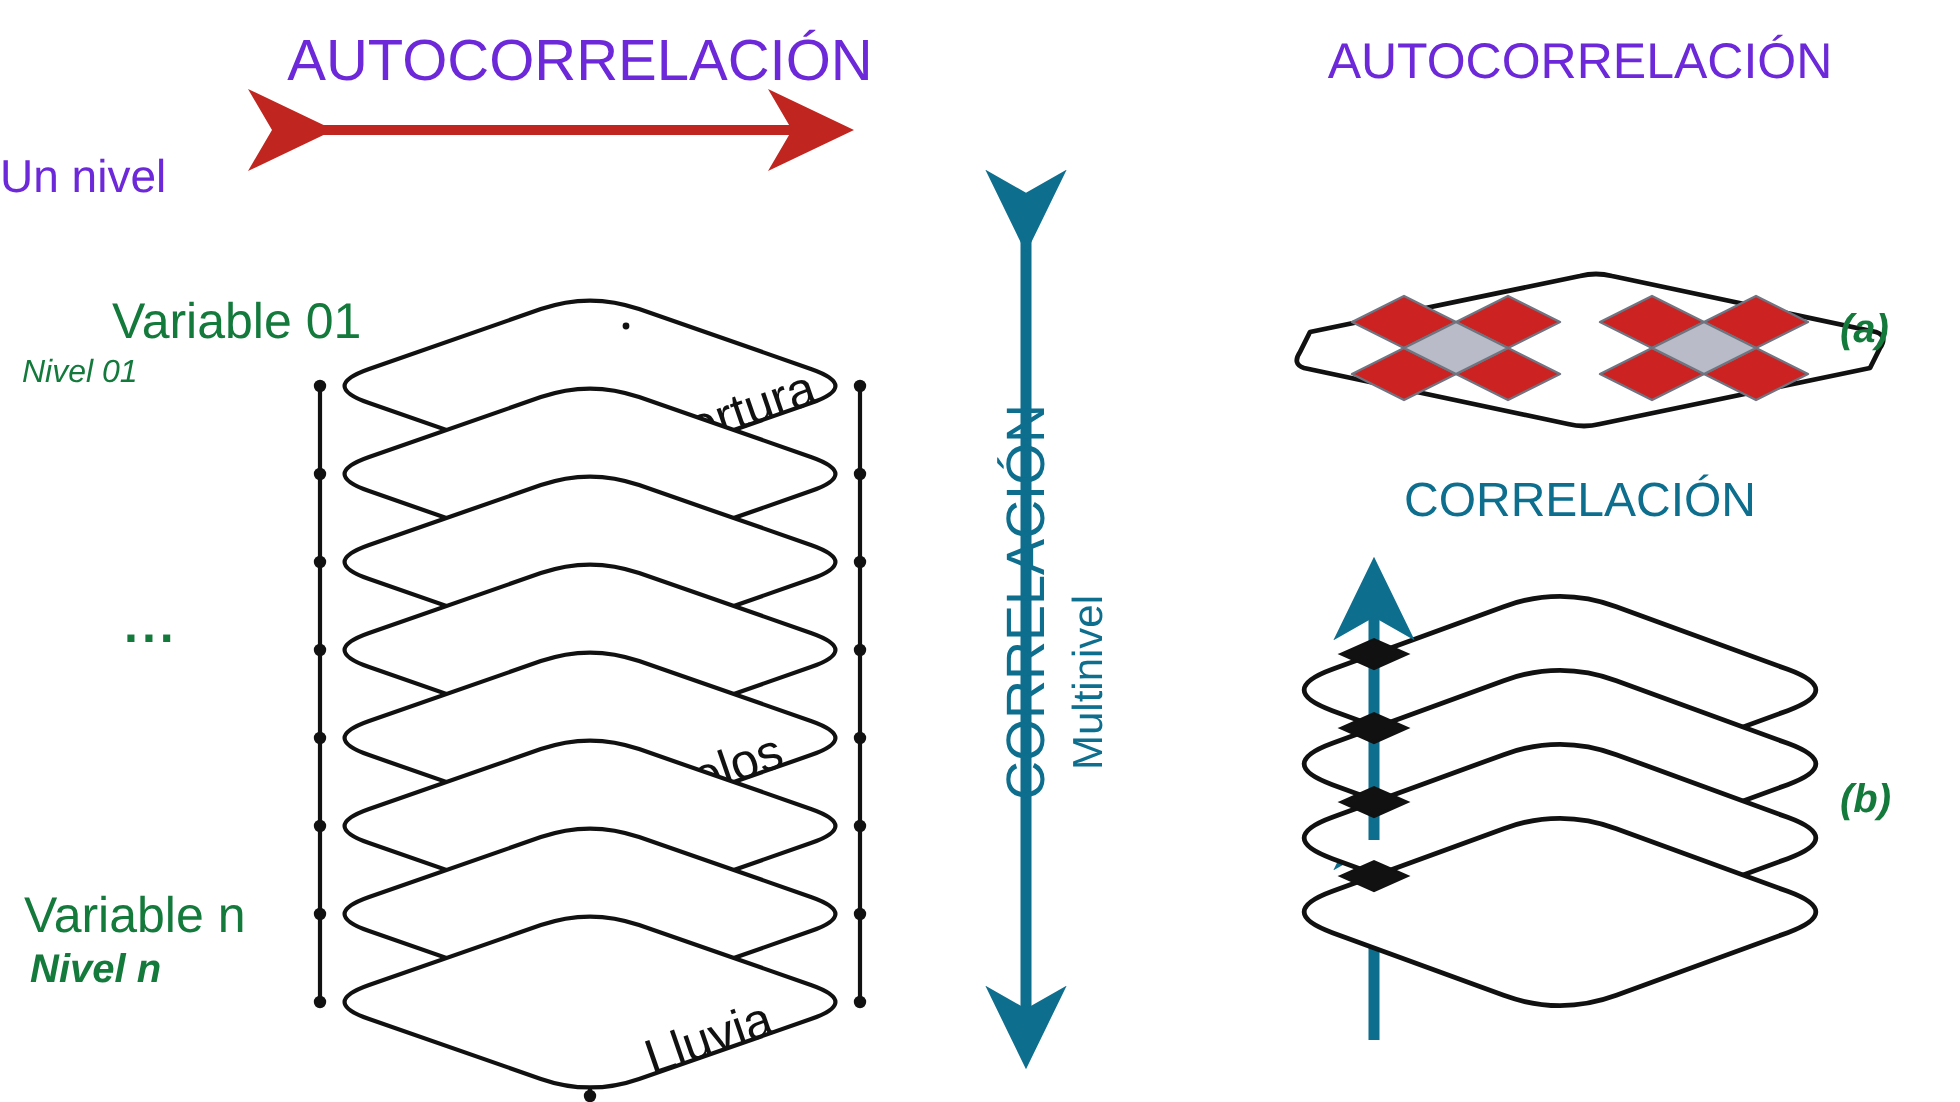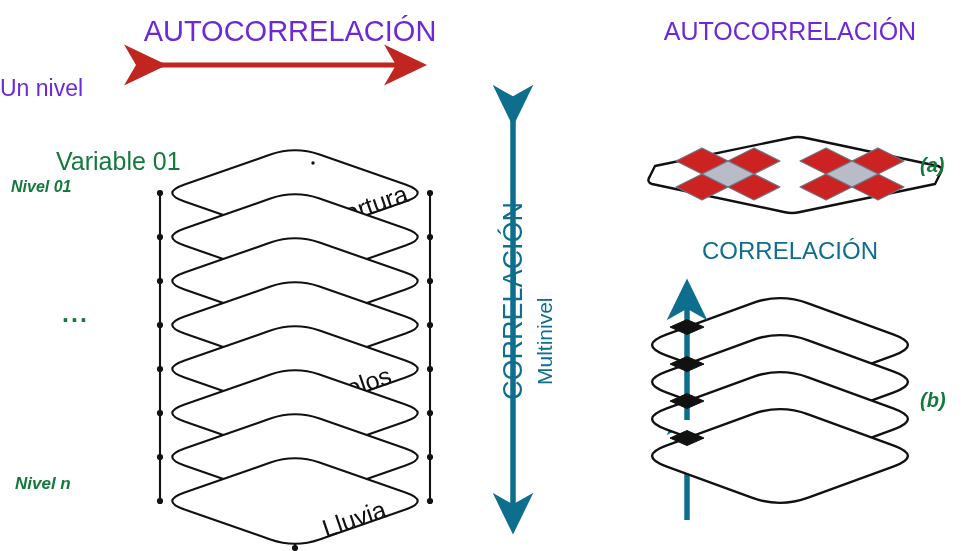--- a/index.html
+++ b/index.html
@@ -68,29 +68,29 @@
   }
   .t-var01 {
     left: 8px; top: 148px;
     font-size: 25px;
     margin-left: 48px;
   }
   .t-niv01 {
     left: 11px; top: 178px;
     font-size: 16px;
     font-style: italic;
-    font-weight: bold;
+    font-weight: normal;
   }
   .t-varn {
     left: 12px; top: 445px;
     font-size: 25px;
   }
   .t-nivn {
     left: 15px; top: 475px;
-    font-size: 17px;
+    font-size: 20px;
     font-style: italic;
     font-weight: bold;
   }
   .t-ellipsis {
     left: 62px; top: 300px;
     font-size: 25px;
     font-weight: bold;
     letter-spacing: 2px;
   }
   .t-tag-a {
@@ -261,20 +261,21 @@
 
   <div class="txt red t-autocorr-right">AUTOCORRELACIÓN</div>
   <div class="txt red t-ejemplo">
     <br>
   </div>
 
   <div class="txt teal t-correlacion-right">CORRELACIÓN</div>
 
   <div class="txt green t-var01">Variable 01</div>
   <div class="txt green t-niv01">Nivel 01</div>
+  <div class="txt green t-varn">Variable n</div>
   <div class="txt green t-nivn">Nivel n</div>
   <div class="txt green t-ellipsis">...</div>
 
   <div class="txt green t-tag-a">(a)</div>
   <div class="txt green t-tag-b">(b)</div>
 
   <div class="txt teal vert t-correlacion-v">CORRELACIÓN</div>
   <div class="txt teal vert t-multinivel-v">Multinivel</div>
 
 </div>

